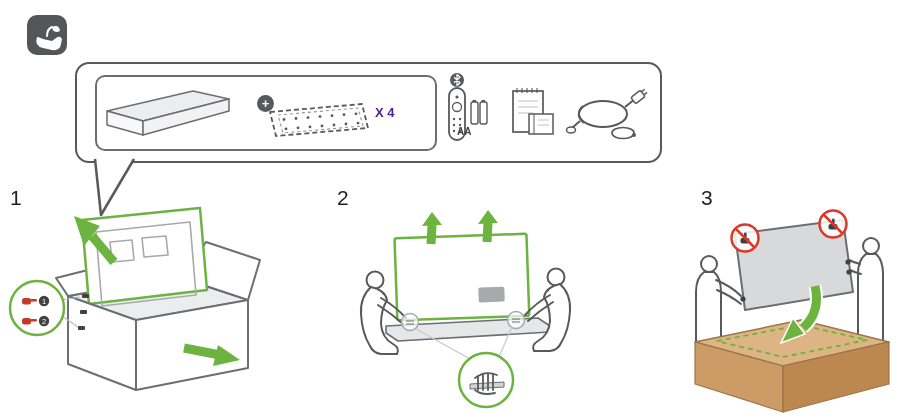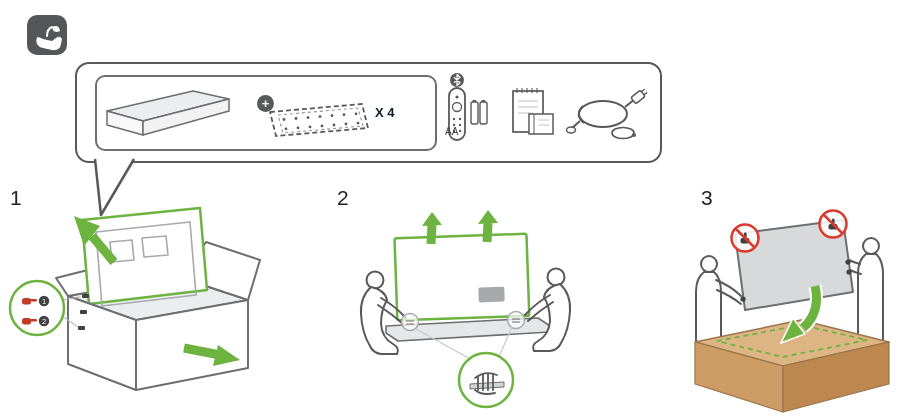--- a/index.html
+++ b/index.html
@@ -55,21 +55,21 @@
           <circle cx="20" cy="28.8" r="1.4"></circle>
             <circle cx="32" cy="27.8" r="1.4"></circle>
             <circle cx="44" cy="26.9" r="1.4"></circle>
           <circle cx="56" cy="25.9" r="1.4"></circle>
             <circle cx="68" cy="25" r="1.4"></circle>
             <circle cx="80" cy="24" r="1.4"></circle>
             <circle cx="92" cy="23.1" r="1.4"></circle>
         </g>
       </svg>
 
-      <div class="abs" style="left:278px;top:28px;font-size:13px;font-weight:bold;color:#0f172a">X 4</div>
+      <div class="abs" style="left:278px;top:28px;font-size:13px;font-weight:bold;color:#4c1d95">X 4</div>
     </div>
 
     <svg class="abs" style="left:368px;top:6px" width="46" height="86">
       <g>
         <circle cx="12" cy="10" r="7" fill="#58595B"></circle>
         <path d="M9,7.2 L15,12.8 L12,15.5 L12,4.5 L15,7.2 L9,12.8" stroke="#fff" stroke-width="1.2" fill="none" stroke-linejoin="round"></path>
       </g>
       <rect x="4" y="18" width="16" height="52" rx="8" fill="#fff" stroke="#58595B" stroke-width="1.8"></rect>
       <circle cx="12" cy="27" r="1.6" fill="#58595B"></circle>
       <circle cx="12" cy="37" r="4.5" fill="none" stroke="#58595B" stroke-width="1.3"></circle>
@@ -79,21 +79,21 @@
         <circle cx="15" cy="55" r="1.2" fill="#58595B"></circle>
       <circle cx="9" cy="61" r="1.2" fill="#58595B"></circle>
         <circle cx="15" cy="61" r="1.2" fill="#58595B"></circle>
       <g>
         <rect x="27.5" y="30" width="3.6" height="2.5" fill="#58595B"></rect>
         <rect x="26" y="32" width="7" height="22" rx="2" fill="#fff" stroke="#58595B" stroke-width="1.4"></rect>
         <rect x="36.5" y="30" width="3.6" height="2.5" fill="#58595B"></rect>
         <rect x="35" y="32" width="7" height="22" rx="2" fill="#fff" stroke="#58595B" stroke-width="1.4"></rect>
       </g>
     </svg>
-    <div class="abs" style="left:368px;top:62px;font-size:10px;font-weight:normal;color:#414042">AA</div>
+    <div class="abs" style="left:380px;top:62px;font-size:10px;font-weight:bold;color:#414042">AA</div>
 
     <svg class="abs" style="left:432px;top:22px" width="48" height="56">
       <rect x="4" y="5" width="30" height="41" fill="#fff" stroke="#58595B" stroke-width="1.7"></rect>
       <g stroke="#58595B" stroke-width="1.1">
         <line x1="8" y1="2" x2="8" y2="7"></line>
           <line x1="13" y1="2" x2="13" y2="7"></line>
           <line x1="18" y1="2" x2="18" y2="7"></line>
         <line x1="23" y1="2" x2="23" y2="7"></line>
           <line x1="28" y1="2" x2="28" y2="7"></line>
       </g>

